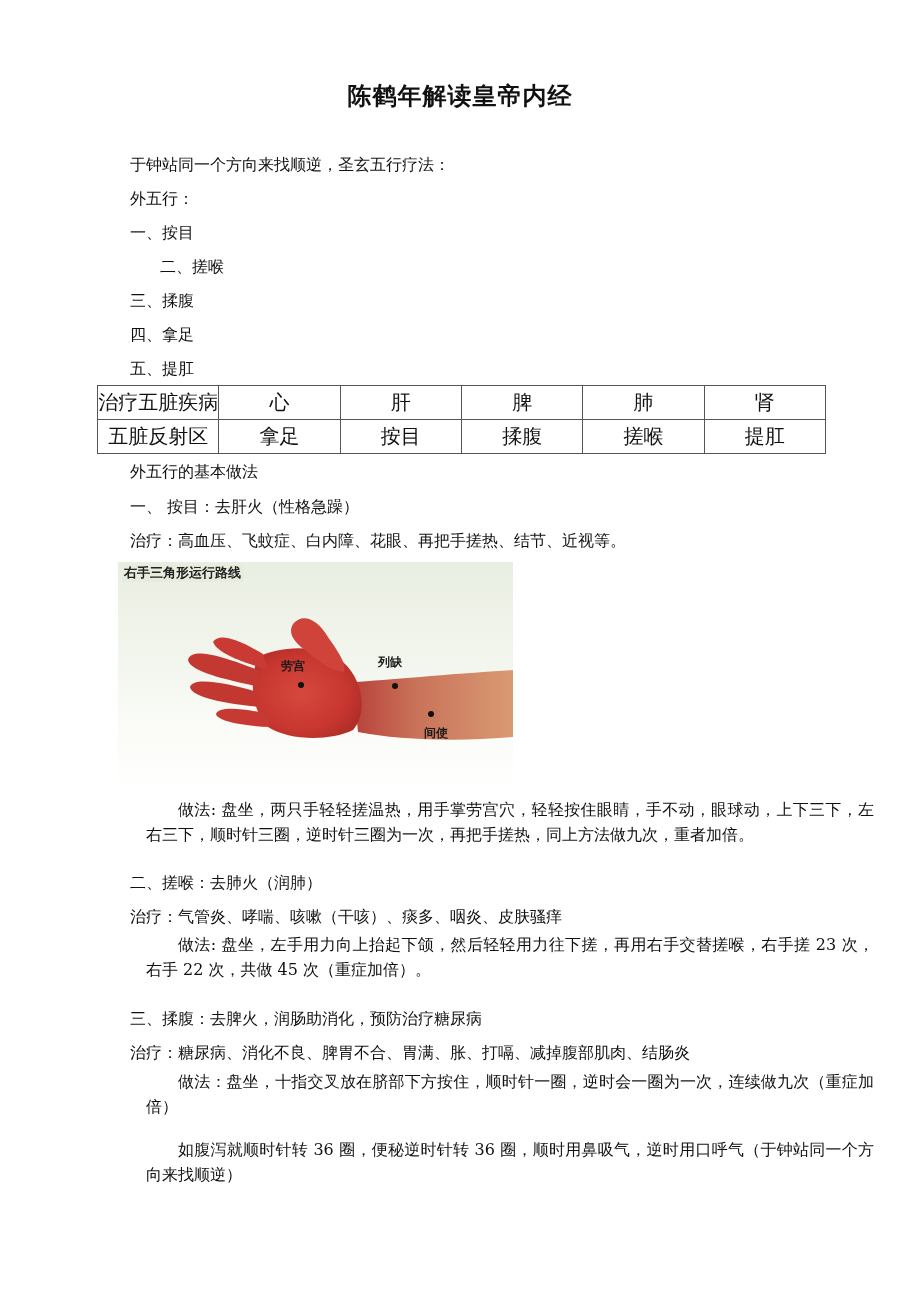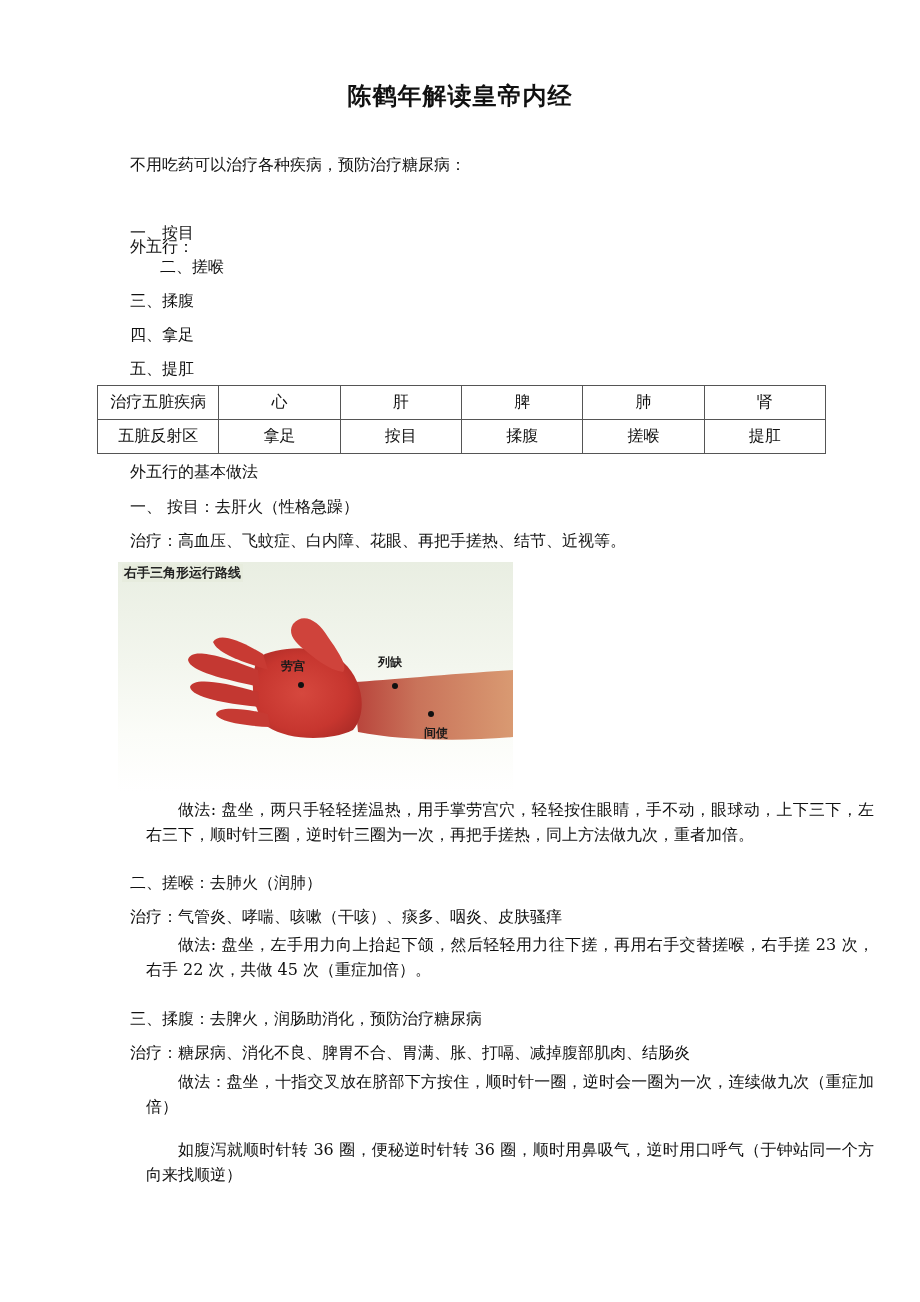--- a/index.html
+++ b/index.html
@@ -46,21 +46,21 @@
     text-indent: 32px;
     text-align: justify;
     margin-left: 48px;
   }
   table.organs {
     position: absolute;
     left: 97px;
     top: 385px;
     width: 729px;
     border-collapse: collapse;
-    font-size: 16px;
+    font-size: 20px;
   }
   table.organs td {
     border: 1px solid #555555;
     height: 33px;
     padding: 0;
     text-align: center;
     vertical-align: middle;
     width: 121px;
   }
   .hand-figure {
@@ -94,22 +94,22 @@
     color: #1a1a1a;
   }
 </style>
 </head>
 <body>
 
 <div class="page">
 
   <div class="title">陈鹤年解读皇帝内经</div>
 
-  <div class="line" style="left:130px; top:148px;">不用吃药可以治疗各种疾病，预防治疗糖尿病：</div>
-  <div class="line" style="left:130px; top:182px;margin-top:48px;">外五行：</div>
+  <div class="line" style="left:130px; top:148px;">于钟站同一个方向来找顺逆，圣玄五行疗法：</div>
+  <div class="line" style="left:130px; top:182px;">外五行：</div>
 
   <div class="line" style="left:130px; top:216px;">一、按目</div>
   <div class="line" style="left:130px; top:250px;margin-left:30px;">二、搓喉</div>
   <div class="line" style="left:130px; top:284px;">三、揉腹</div>
   <div class="line" style="left:130px; top:318px;">四、拿足</div>
   <div class="line" style="left:130px; top:352px;">五、提肛</div>
 
   <table class="organs">
     <tbody>
         <tr>

